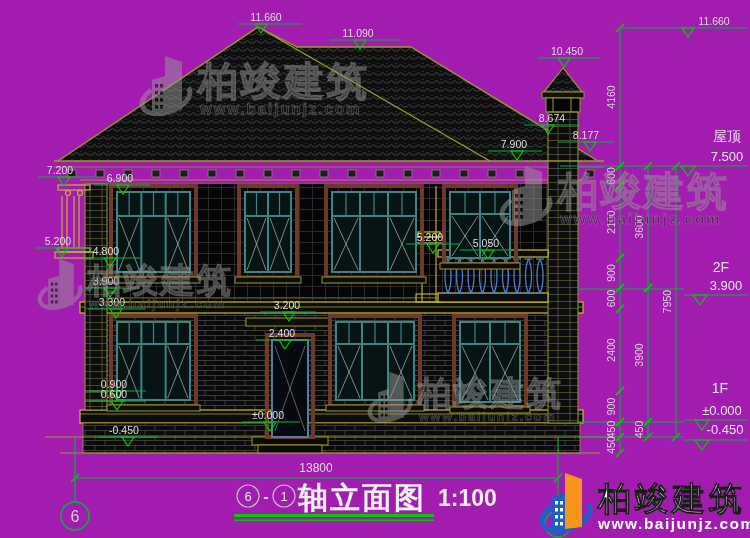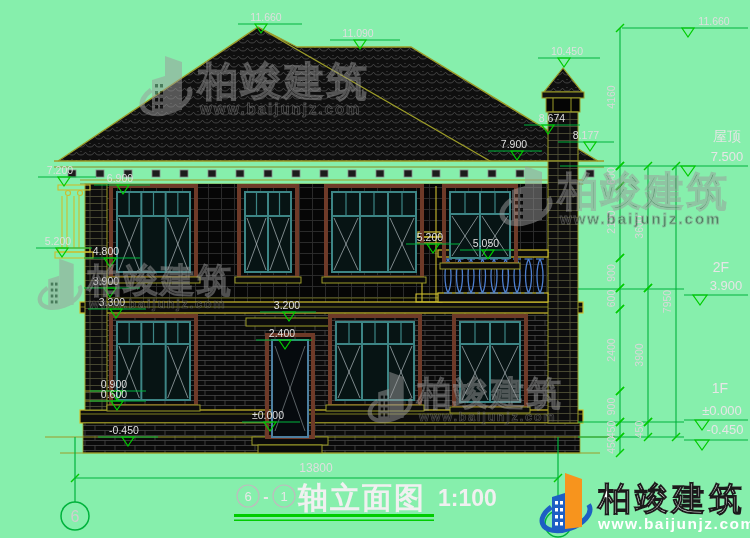--- a/index.html
+++ b/index.html
@@ -1,16 +1,16 @@
 <!DOCTYPE html>
 <html><head>
 <meta charset="utf-8">
 <style>
   html,body{margin:0;padding:0;background:#000;}
-  .canvas{position:relative;width:750px;height:538px;background:#86efac;overflow:hidden;
+  .canvas{position:relative;width:750px;height:538px;background:#a21caf;overflow:hidden;
           font-family:"Liberation Sans", sans-serif;}
   svg text{font-family:"Liberation Sans", sans-serif;}
   .dim-text{fill:#dfdfdf;}
   .chain-text{fill:#d8d8d8;}
 </style>
 </head>
 <body>
 
 <div class="canvas">
 <svg id="dwg" width="750" height="538" viewBox="0 0 750 538">

